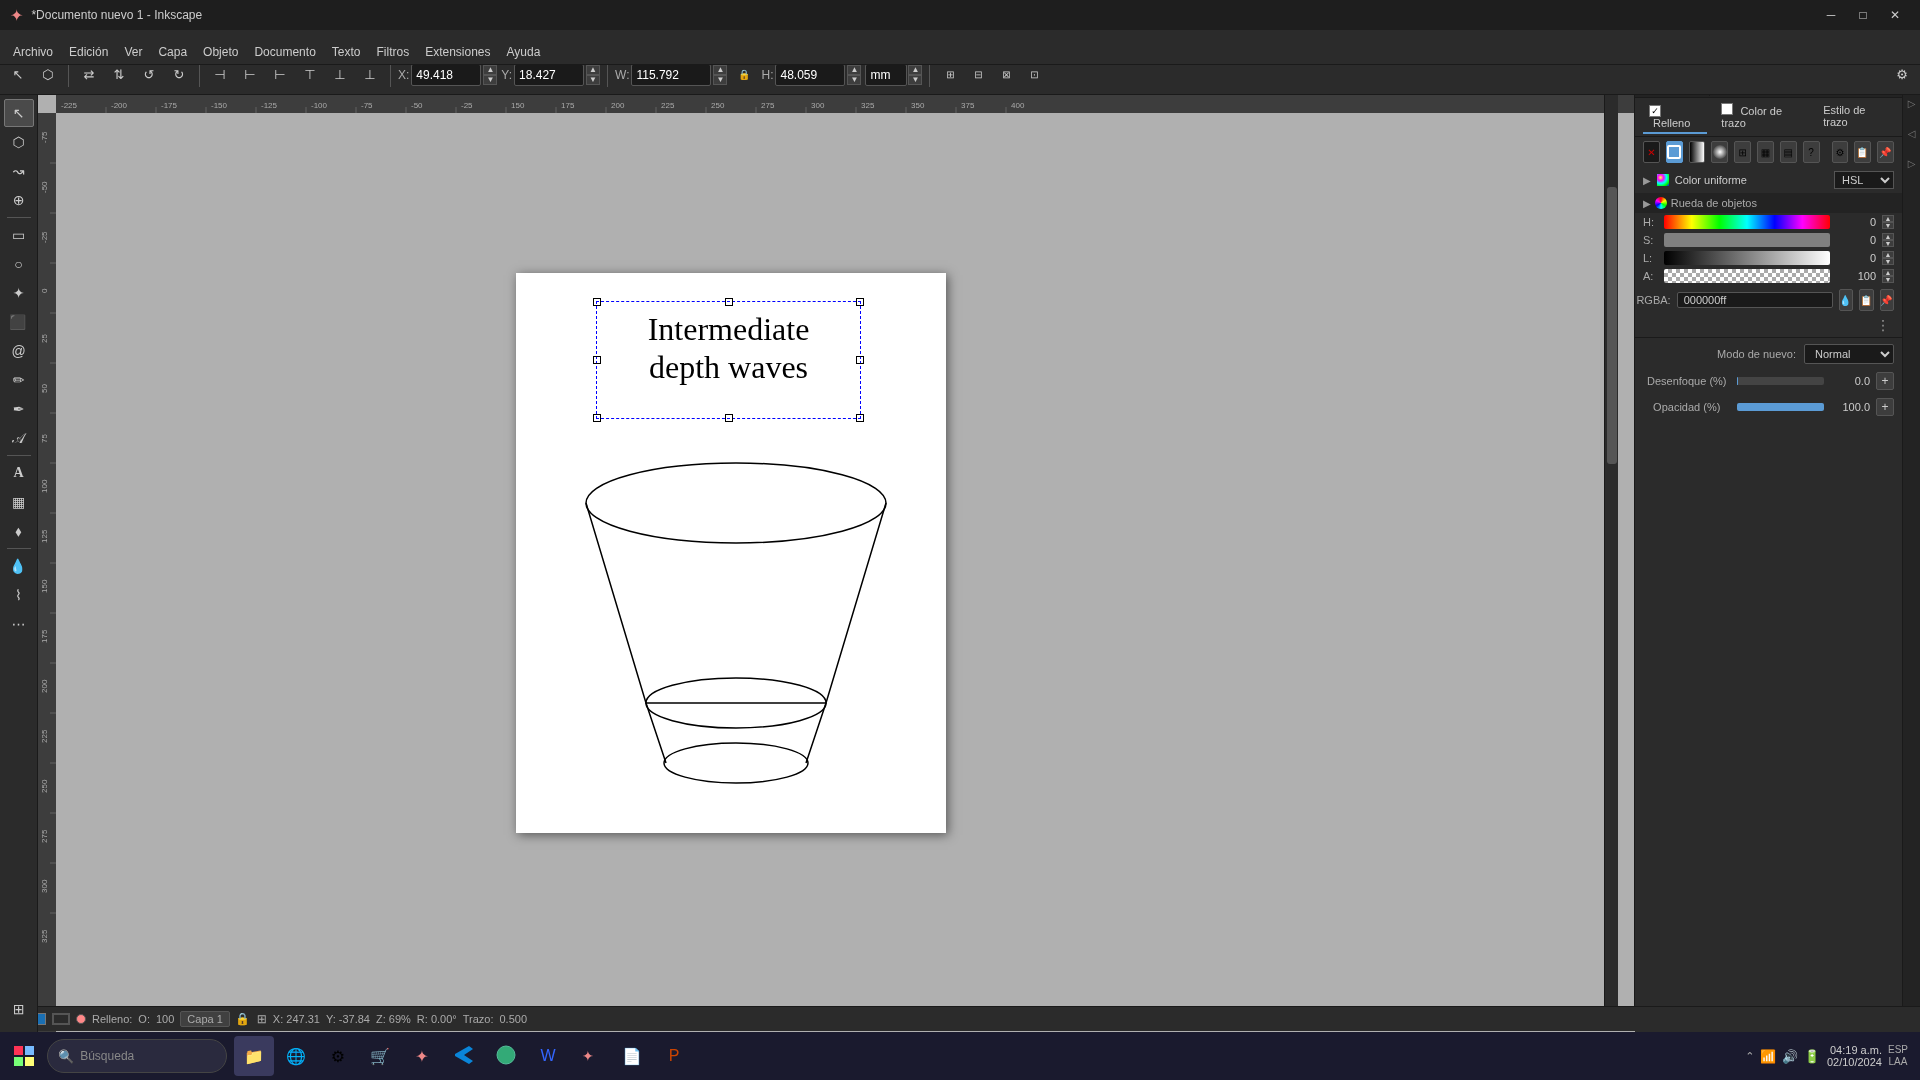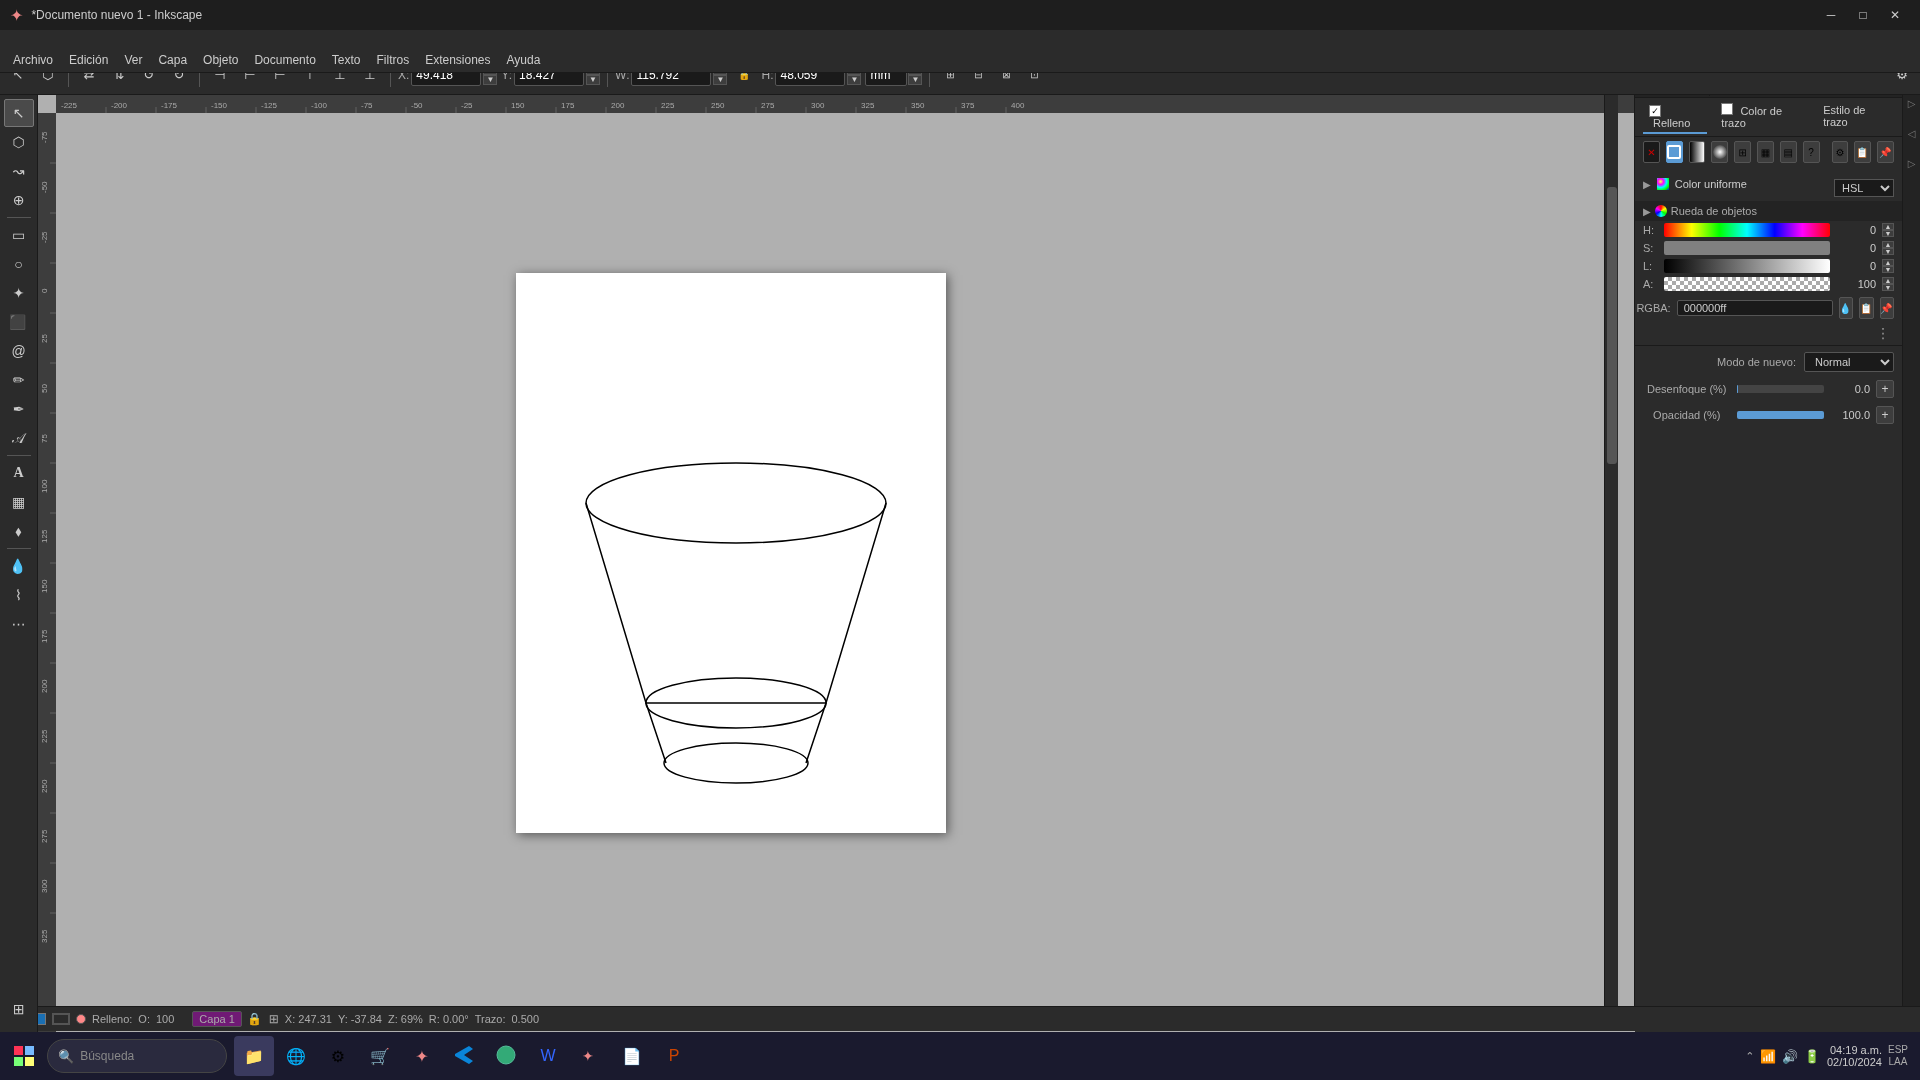--- a/index.html
+++ b/index.html
@@ -8,21 +8,21 @@
     
     #titlebar {
       width: 100%; height: 30px; background: #1e1e1e; display: flex; align-items: center;
       justify-content: space-between; padding: 0 10px; position: absolute; top: 0; left: 0; z-index: 100;
     }
     #titlebar .win-controls { display: flex; gap: 2px; }
     #titlebar .win-btn { width: 30px; height: 20px; background: transparent; border: none; color: #ccc; cursor: pointer; font-size: 12px; display: flex; align-items: center; justify-content: center; }
 
     
     #menubar {
-      position: absolute; top: 48px; left: 0; width: 100%; height: 25px; background: #2b2b2b;
+      position: absolute; top: 40px; left: 0; width: 100%; height: 25px; background: #2b2b2b;
       display: flex; align-items: center; padding: 0 5px; z-index: 99; border-bottom: 1px solid #1a1a1a;
     }
     #menubar .menu-item { padding: 2px 8px; cursor: pointer; color: #ccc; font-size: 12px; border-radius: 2px; }
 
     
     #toolbar {
       position: absolute; top: 55px; left: 0; width: 100%; height: 40px; background: #2b2b2b;
       display: flex; align-items: center; padding: 0 5px; gap: 4px; z-index: 98; border-bottom: 1px solid #1a1a1a;
     }
     .toolbar-sep { width: 1px; height: 24px; background: #555; margin: 0 3px; }
@@ -411,20 +411,34 @@
         <line x1="12" y1="700" x2="18" y2="700"></line>
         <line x1="12" y1="750" x2="18" y2="750"></line>
         <line x1="12" y1="800" x2="18" y2="800"></line>
       </g>
     </svg>
   </div>
   <div id="canvas-inner">
 
     <div id="document-page">
 
+      <div id="selected-text">
+        <div class="selection-handle sh-tl"></div>
+        <div class="selection-handle sh-tm"></div>
+        <div class="selection-handle sh-tr"></div>
+        <div class="selection-handle sh-ml"></div>
+        <div class="selection-handle sh-mr"></div>
+        <div class="selection-handle sh-bl"></div>
+        <div class="selection-handle sh-bm"></div>
+        <div class="selection-handle sh-br"></div>
+        <div id="text-content">
+          <div>Intermediate</div>
+          <div>depth waves</div>
+        </div>
+      </div>
 
       <svg id="funnel-svg" viewBox="0 0 340 380" xmlns="http://www.w3.org/2000/svg">
 
         <ellipse cx="170" cy="80" rx="150" ry="40" fill="none" stroke="#000" stroke-width="1.5"></ellipse>
 
         <path d="M 20,80 L 80,280 L 260,280 L 320,80" fill="none" stroke="#000" stroke-width="1.5"></path>
 
         <ellipse cx="170" cy="280" rx="90" ry="25" fill="none" stroke="#000" stroke-width="1.5"></ellipse>
 
         <line x1="80" y1="280" x2="100" y2="340" stroke="#000" stroke-width="1.5"></line>
@@ -498,21 +512,21 @@
       <button class="paint-btn" title="Copiar">📋</button>
       <button class="paint-btn" title="Pegar">📌</button>
     </div>
 
     <div class="color-uniform-header">
       <div class="color-uniform-title">
         <span style="font-size:10px;color:#999;">▶</span>
         <div style="width:12px;height:12px;background:radial-gradient(circle at 30% 30%, #ff4,#f0f,#0ff,#0f0,#00f);"></div>
         <span>Color uniforme</span>
       </div>
-      <div style="display:flex;align-items:center;gap:4px;margin-top:8px;">
+      <div style="display:flex;align-items:center;gap:4px;">
         <select class="hsl-select">
           <option>HSL</option>
           <option>RGB</option>
           <option>HSV</option>
           <option>CMYK</option>
         </select>
       </div>
     </div>
 
     <div class="section-header">
@@ -627,21 +641,21 @@
 
   <div style="width:18px;height:12px;background:transparent;border:2px solid #555;display:inline-block;"></div>
 
   <div style="width:10px;height:10px;background:#f88;border-radius:50%;border:1px solid #555;"></div>
 
   <span>Relleno:</span>
 
   <span>O:</span>
   <span>100</span>
 
-  <div style="background:#701a75;border:1px solid #555;padding:1px 6px;border-radius:2px;font-size:11px;cursor:pointer;margin-left:12px;">
+  <div style="background:#404040;border:1px solid #555;padding:1px 6px;border-radius:2px;font-size:11px;cursor:pointer;">
     <span>Capa 1</span>
   </div>
 
   <span style="font-size:12px;">🔒</span>
 
   <span style="font-size:12px;">⊞</span>
 
 
   <span>X: 247.31</span>
   <span>Y: -37.84</span>

